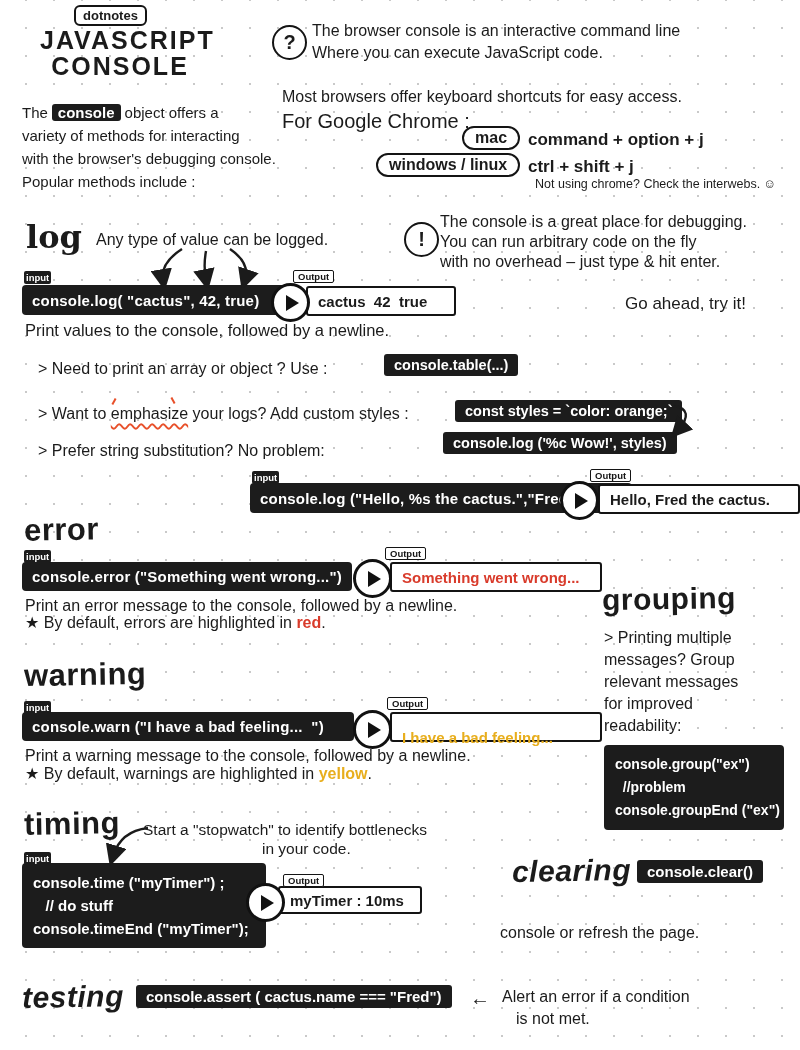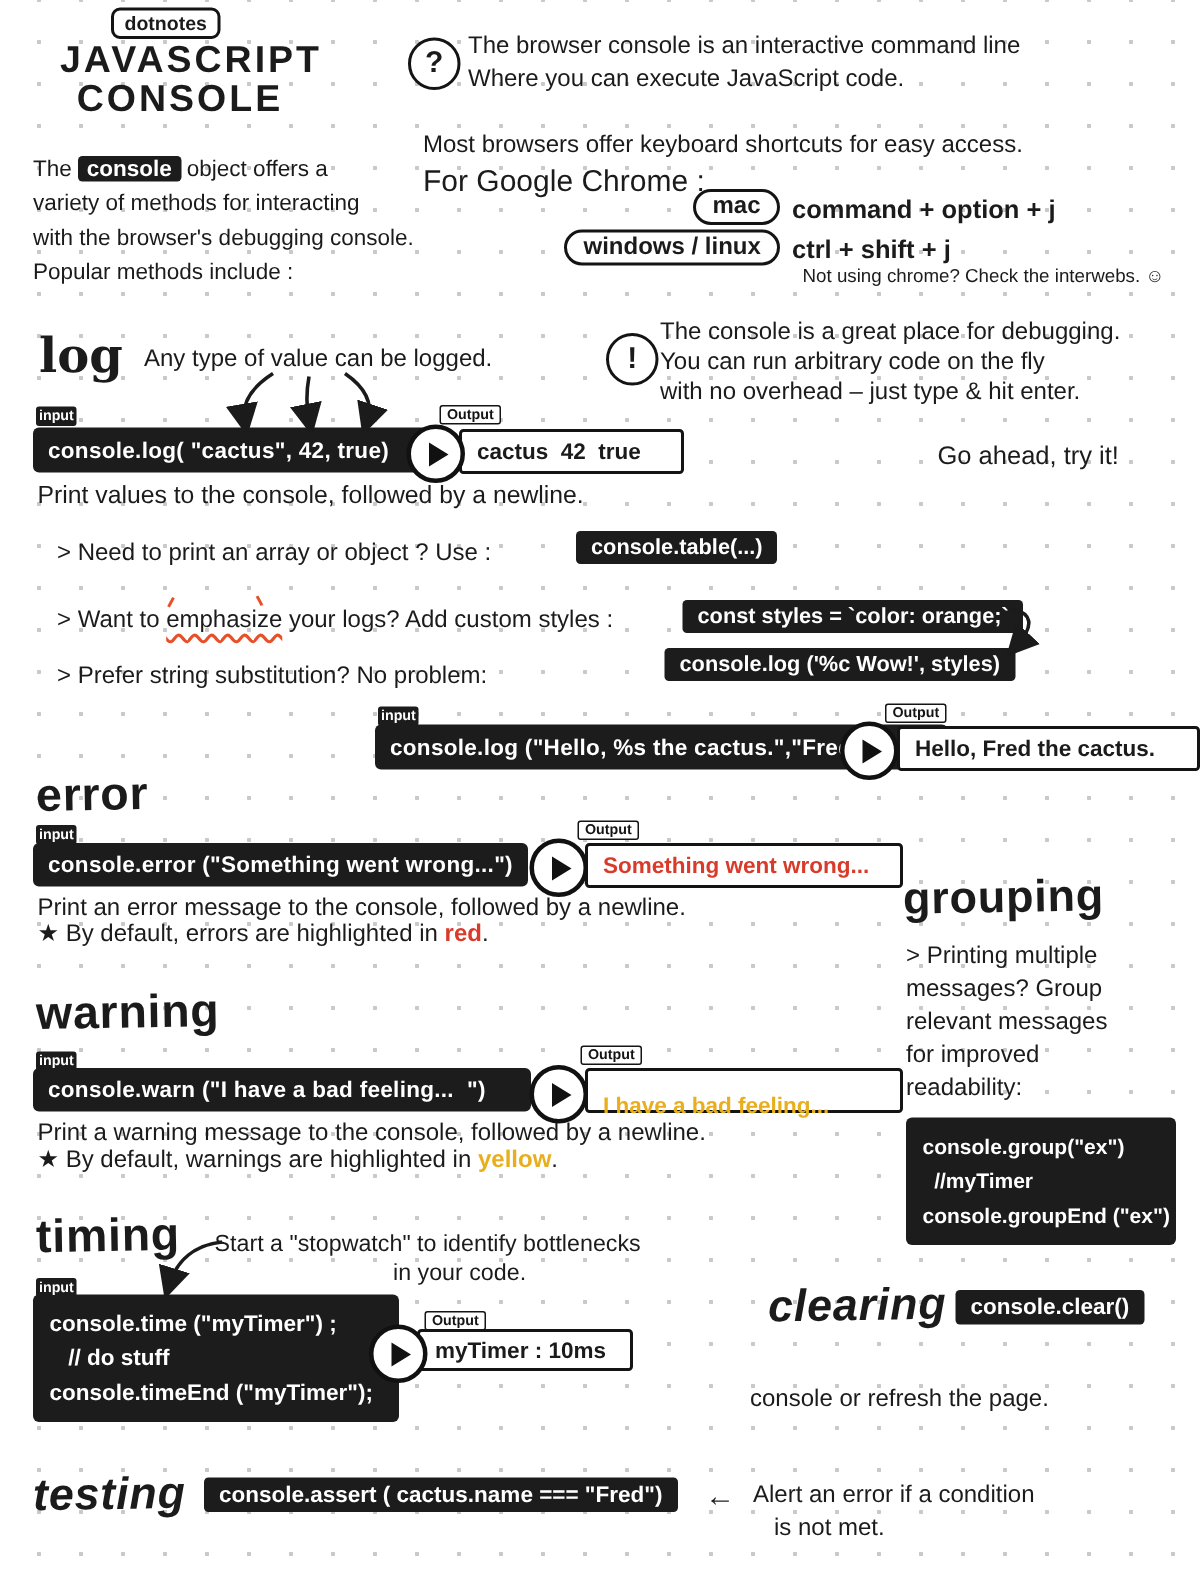--- a/index.html
+++ b/index.html
@@ -157,21 +157,21 @@
   </div>
 
   <div class="h2" style="left:602px;top:582px;font-size:30px;">grouping</div>
   <div class="t" style="left:604px;top:628px;font-size:16px;">&gt; Printing multiple</div>
   <div class="t" style="left:604px;top:650px;font-size:16px;">messages? Group</div>
   <div class="t" style="left:604px;top:672px;font-size:16px;">relevant messages</div>
   <div class="t" style="left:604px;top:694px;font-size:16px;">for improved</div>
   <div class="t" style="left:604px;top:716px;font-size:16px;">readability:</div>
   <div class="code-block" style="left:604px;top:745px;width:158px;">
     <div>console.group("ex")</div>
-    <div>  //myTimer</div>
+    <div>  //problem</div>
     <div>console.groupEnd ("ex")</div>
   </div>
 
   <div class="h2" style="left:24px;top:657px;">warning</div>
   <div class="tag-in" style="left:24px;top:701px;">input</div>
   <div class="in-box" style="left:22px;top:712px;width:312px;height:29px;">
     <span class="pre">console.warn ("I have a bad feeling...  ")</span>
   </div>
   <div class="play" style="left:353px;top:710px;">
       <span></span>

